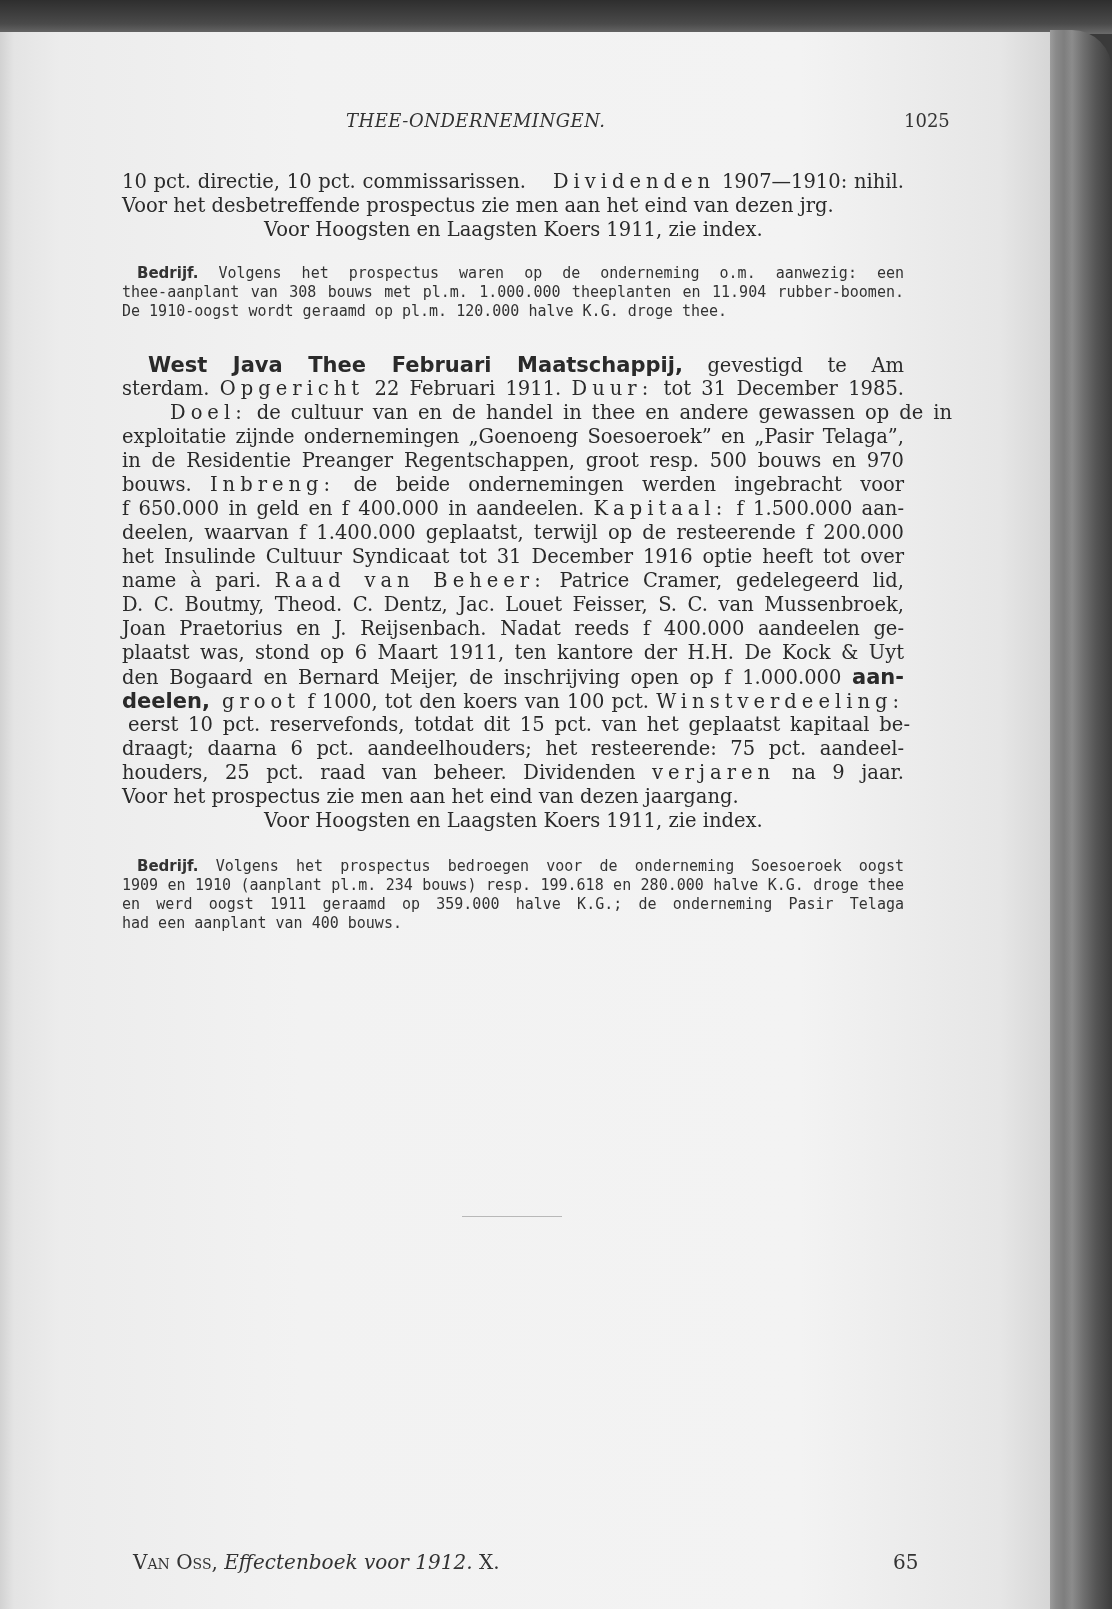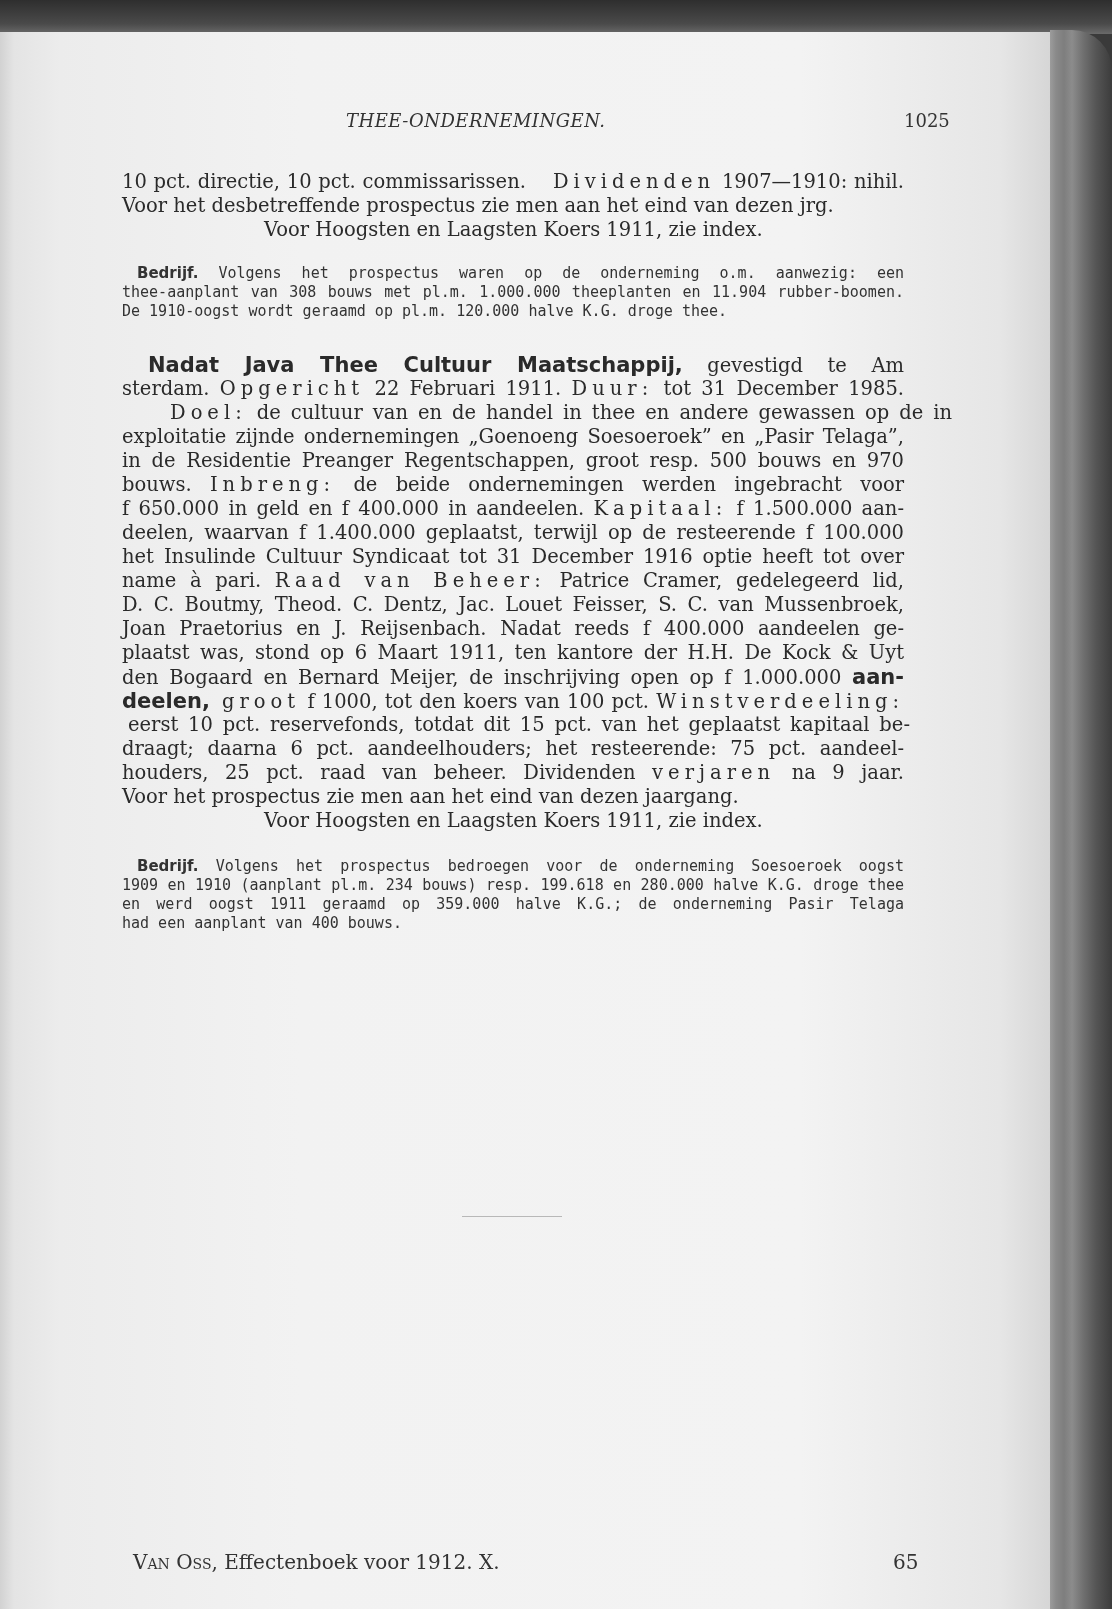--- a/index.html
+++ b/index.html
@@ -27,21 +27,21 @@
       position: absolute;
       white-space: nowrap;
       font-size: 19.5px;
       letter-spacing: 0px;
       line-height: 1;
     }
     .just { text-align: justify; text-align-last: justify; }
     .small { font-size: 15px; font-family: "DejaVu Sans Mono", "Liberation Mono", monospace; color: #333; }
     .sans-bold { font-family: "DejaVu Sans", "Liberation Sans", sans-serif; font-weight: bold; }
     .spaced { letter-spacing: 5px; }
-    .ital { }
+    .ital { font-style: italic; }
     .running-head {
       position: absolute; top: 110px; left: 346px;
       font-style: italic; font-size: 18px; letter-spacing: 0.5px; color: #333; text-align: right;
     }
     .page-num {
       position: absolute; top: 110px; left: 904px; font-size: 18px; color: #333;
     }
     .rule {
       position: absolute; left: 462px; top: 1216px; width: 100px; height: 1px;
       background: #b8b8b8;
@@ -61,34 +61,34 @@
 <div class="page-num">1025</div>
 
 <div class="line just" style="top:172px; left:122px; width:782px;"><span>10 pct. directie, 10 pct. commissarissen.</span>&nbsp;&nbsp;&nbsp; <span class="spaced">Dividenden</span><span> 1907—1910: nihil.</span></div>
 <div class="line" style="top:196px; left:122px;">Voor het desbetreffende prospectus zie men aan het eind van dezen jrg.</div>
 <div class="line" style="top:220px; left:264px;">Voor Hoogsten en Laagsten Koers 1911, zie index.</div>
 
 <div class="line small just" style="top:266px; left:137px; width:767px;"><span class="sans-bold">Bedrijf.</span> <span>Volgens het prospectus waren op de onderneming o.m. aanwezig: een</span></div>
 <div class="line small just" style="top:285px; left:122px; width:782px;">thee-aanplant van 308 bouws met pl.m. 1.000.000 theeplanten en 11.904 rubber-boomen.</div>
 <div class="line small" style="top:304px; left:122px;">De 1910-oogst wordt geraamd op pl.m. 120.000 halve K.G. droge thee.</div>
 
-<div class="line just" style="top:355px; left:148px; width:756px;"><span class="sans-bold" style="font-size:21px;">Nadat Java Thee Cultuur Maatschappij,</span> <span>gevestigd te Am</span></div>
+<div class="line just" style="top:355px; left:148px; width:756px;"><span class="sans-bold" style="font-size:21px;">West Java Thee Februari Maatschappij,</span> <span>gevestigd te Am</span></div>
 
 <div class="line just" style="top:379px; left:122px; width:782px;"><span>sterdam. </span><span class="spaced">Opgericht</span><span> 22 Februari 1911. </span><span class="spaced">Duur:</span><span> tot 31 December 1985.</span></div>
 
 <div class="line just" style="top:403px; left:122px; width:782px;margin-left:48px;"><span class="spaced">Doel:</span><span> de cultuur van en de handel in thee en andere gewassen op de in</span></div>
 
 <div class="line just" style="top:427px; left:122px; width:782px;">exploitatie zijnde ondernemingen „Goenoeng Soesoeroek” en „Pasir Telaga”,</div>
 <div class="line just" style="top:451px; left:122px; width:782px;">in de Residentie Preanger Regentschappen, groot resp. 500 bouws en 970</div>
 
 <div class="line just" style="top:475px; left:122px; width:782px;"><span>bouws. </span><span class="spaced">Inbreng:</span><span> de beide ondernemingen werden ingebracht voor</span></div>
 
 <div class="line just" style="top:499px; left:122px; width:782px;"><span>f 650.000 in geld en f 400.000 in aandeelen. </span><span class="spaced">Kapitaal:</span><span> f 1.500.000 aan-</span></div>
 
-<div class="line just" style="top:523px; left:122px; width:782px;">deelen, waarvan f 1.400.000 geplaatst, terwijl op de resteerende f 100.000</div>
+<div class="line just" style="top:523px; left:122px; width:782px;">deelen, waarvan f 1.400.000 geplaatst, terwijl op de resteerende f 200.000</div>
 <div class="line just" style="top:547px; left:122px; width:782px;">het Insulinde Cultuur Syndicaat tot 31 December 1916 optie heeft tot over</div>
 
 <div class="line just" style="top:571px; left:122px; width:782px;"><span>name à pari. </span><span class="spaced">Raad van Beheer:</span><span> Patrice Cramer, gedelegeerd lid,</span></div>
 
 <div class="line just" style="top:595px; left:122px; width:782px;">D. C. Boutmy, Theod. C. Dentz, Jac. Louet Feisser, S. C. van Mussenbroek,</div>
 <div class="line just" style="top:619px; left:122px; width:782px;">Joan Praetorius en J. Reijsenbach. Nadat reeds f 400.000 aandeelen ge-</div>
 <div class="line just" style="top:643px; left:122px; width:782px;">plaatst was, stond op 6 Maart 1911, ten kantore der H.H. De Kock &amp; Uyt</div>
 
 <div class="line just" style="top:667px; left:122px; width:782px;"><span>den Bogaard en Bernard Meijer, de inschrijving open op f 1.000.000 </span><span class="sans-bold" style="font-size:21px;">aan-</span></div>
 

